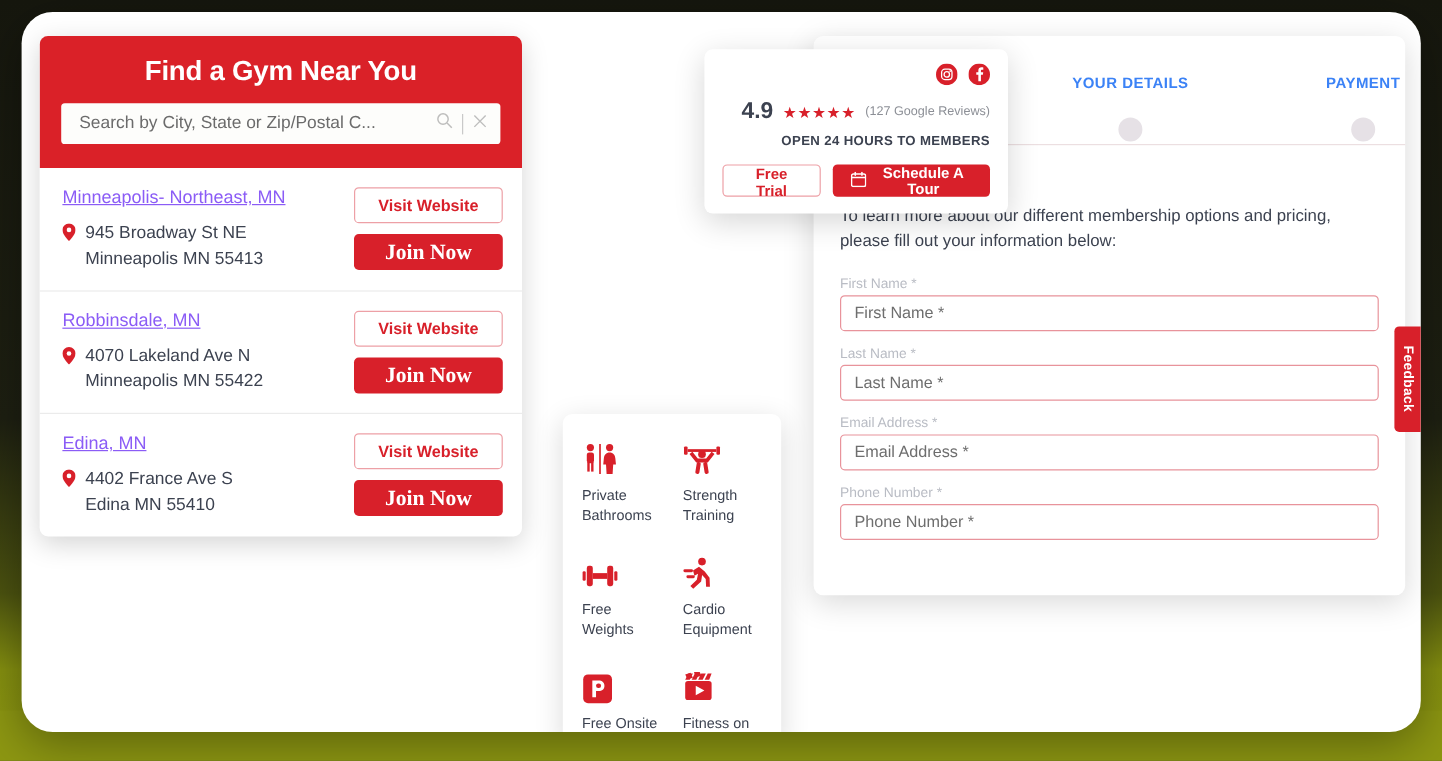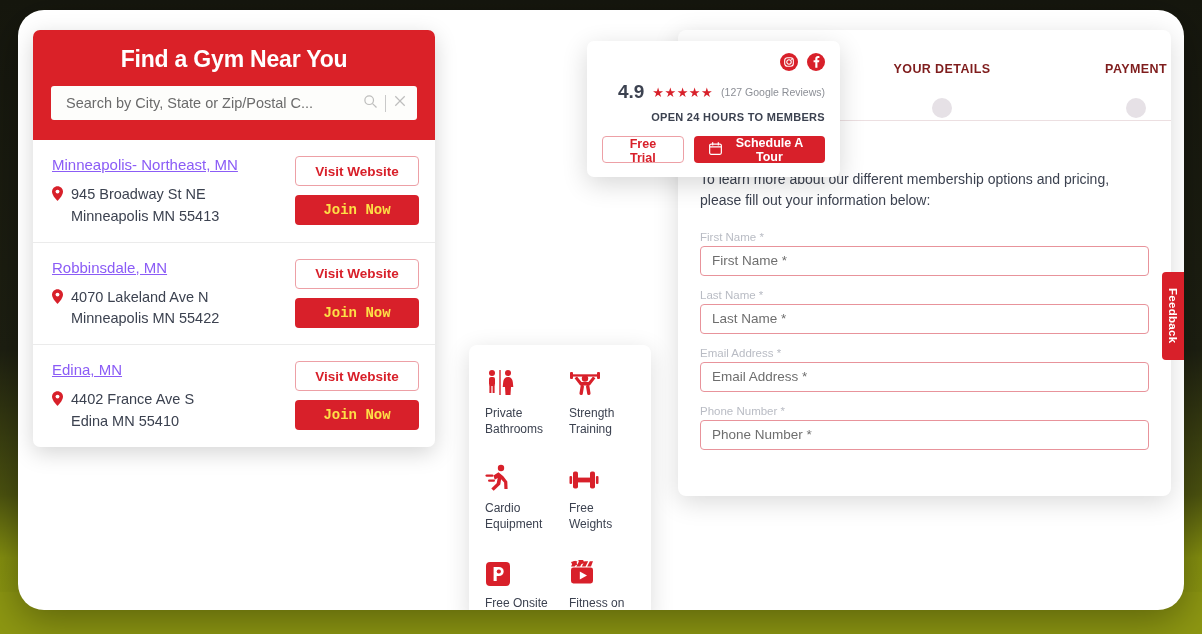--- a/index.html
+++ b/index.html
@@ -132,24 +132,24 @@
     font-size: 13.5px;
     font-weight: bold;
     font-family: "Liberation Sans", sans-serif;
     cursor: pointer;
   }
   .btn-join {
     width: 124px; height: 30px;
     border: 0;
     border-radius: 4px;
     background: #d8202a;
-    color: #fde047;
-    font-size: 14px;
-    font-weight: bold;
-    font-family: Liberation Mono, monospace;
+    color: #ffffff;
+    font-size: 18px;
+    font-weight: bold;
+    font-family: Liberation Serif, serif;
     cursor: pointer;
   }
 
   
   #amenities {
     position: absolute;
     left: 451px;
     top: 335px;
     width: 182px;
     height: 275px;
@@ -196,21 +196,21 @@
     height: 1px;
     background: #ecdfe1;
   }
   .step {
     position: absolute;
     top: 32px;
     text-align: center;
     width: 150px;
   }
   .step-label {
-    color: #7f1d1d;
+    color: #3b82f6;
     font-size: 12.5px;
     font-weight: bold;
     letter-spacing: .4px;
   }
   .step-node {
     width: 20px; height: 20px;
     border-radius: 50%;
     background: #e6e1e6;
     margin: 22px auto 0 auto;
   }
@@ -480,46 +480,46 @@
           </svg>
         </div>
         <div class="amenity-label">
           <div>Strength</div>
           <div>Training</div>
         </div>
       </div>
 
       <div class="amenity">
         <div class="amenity-icon">
-          <svg width="26" height="28" viewBox="0 0 26 28">
-            <circle cx="16" cy="4" r="3.2" fill="#d8202a"></circle>
-            <path d="M13.5 8.2l-5 3.3 1.2 4.2 3-1.6-1 5.1-5.4 5.2 2.4 2.3 6.6-6.2.8-5.3 3 3.4.3 6.4h3.2l-.3-7.6-4-5.2z" fill="#d8202a"></path>
-            <rect x="0.5" y="10.4" width="8" height="2.4" rx="1.2" fill="#d8202a"></rect>
-            <rect x="3" y="15.4" width="7" height="2.4" rx="1.2" fill="#d8202a"></rect>
-          </svg>
-        </div>
-        <div class="amenity-label">
-          <div>Cardio</div>
-          <div>Equipment</div>
-        </div>
-      </div>
-
-      <div class="amenity">
-        <div class="amenity-icon">
           <svg width="30" height="24" viewBox="0 0 30 24">
             <rect x="0.5" y="8" width="2.6" height="8" rx="1.1" fill="#d8202a"></rect>
             <rect x="4" y="3.5" width="5" height="17" rx="1.8" fill="#d8202a"></rect>
             <rect x="21" y="3.5" width="5" height="17" rx="1.8" fill="#d8202a"></rect>
             <rect x="26.9" y="8" width="2.6" height="8" rx="1.1" fill="#d8202a"></rect>
             <rect x="9" y="9.6" width="12" height="4.8" fill="#d8202a"></rect>
           </svg>
         </div>
         <div class="amenity-label">
           <div>Free</div>
           <div>Weights</div>
+        </div>
+      </div>
+
+      <div class="amenity">
+        <div class="amenity-icon">
+          <svg width="26" height="28" viewBox="0 0 26 28">
+            <circle cx="16" cy="4" r="3.2" fill="#d8202a"></circle>
+            <path d="M13.5 8.2l-5 3.3 1.2 4.2 3-1.6-1 5.1-5.4 5.2 2.4 2.3 6.6-6.2.8-5.3 3 3.4.3 6.4h3.2l-.3-7.6-4-5.2z" fill="#d8202a"></path>
+            <rect x="0.5" y="10.4" width="8" height="2.4" rx="1.2" fill="#d8202a"></rect>
+            <rect x="3" y="15.4" width="7" height="2.4" rx="1.2" fill="#d8202a"></rect>
+          </svg>
+        </div>
+        <div class="amenity-label">
+          <div>Cardio</div>
+          <div>Equipment</div>
         </div>
       </div>
 
       <div class="amenity">
         <div class="amenity-icon">
           <svg width="26" height="26" viewBox="0 0 26 26">
             <rect x="1" y="1" width="24" height="24" rx="4" fill="#d8202a"></rect>
             <path d="M8.6 20V6h5.2c3 0 4.9 1.7 4.9 4.4s-1.9 4.5-4.9 4.5h-2.1V20z" fill="#ffffff"></path>
             <rect x="11.7" y="8.6" width="4.2" height="3.8" rx="1.9" fill="#d8202a"></rect>
           </svg>

